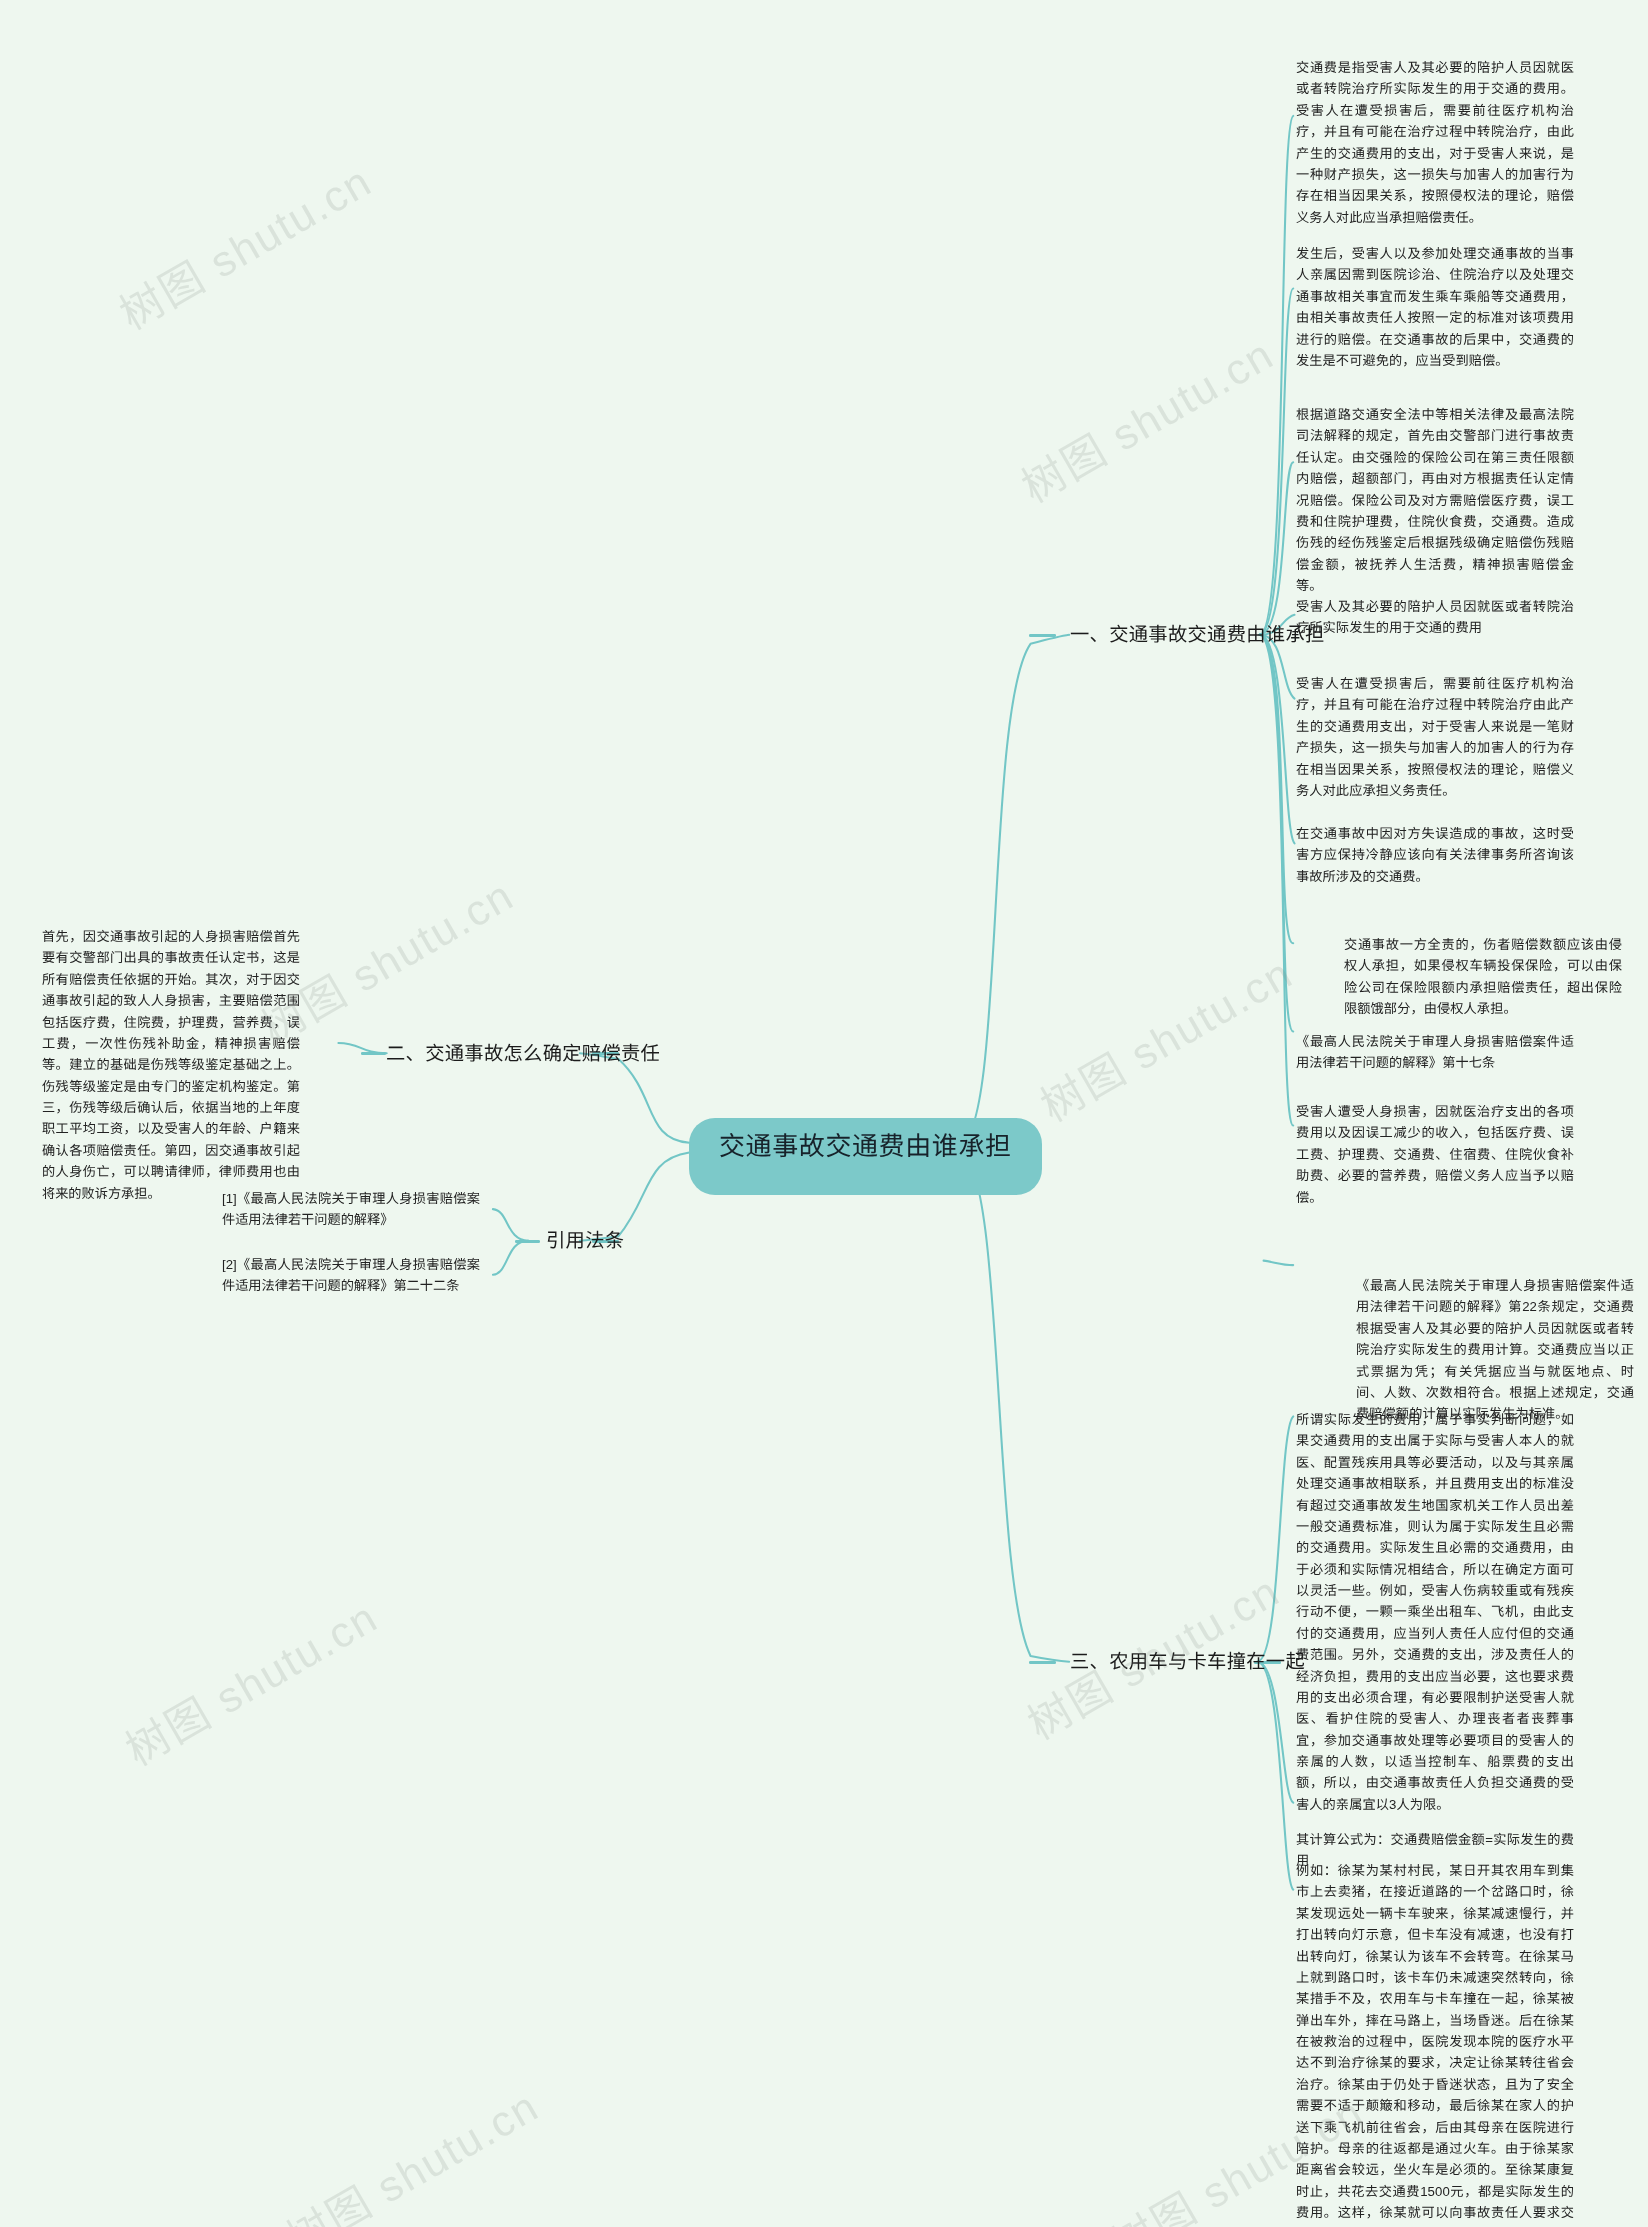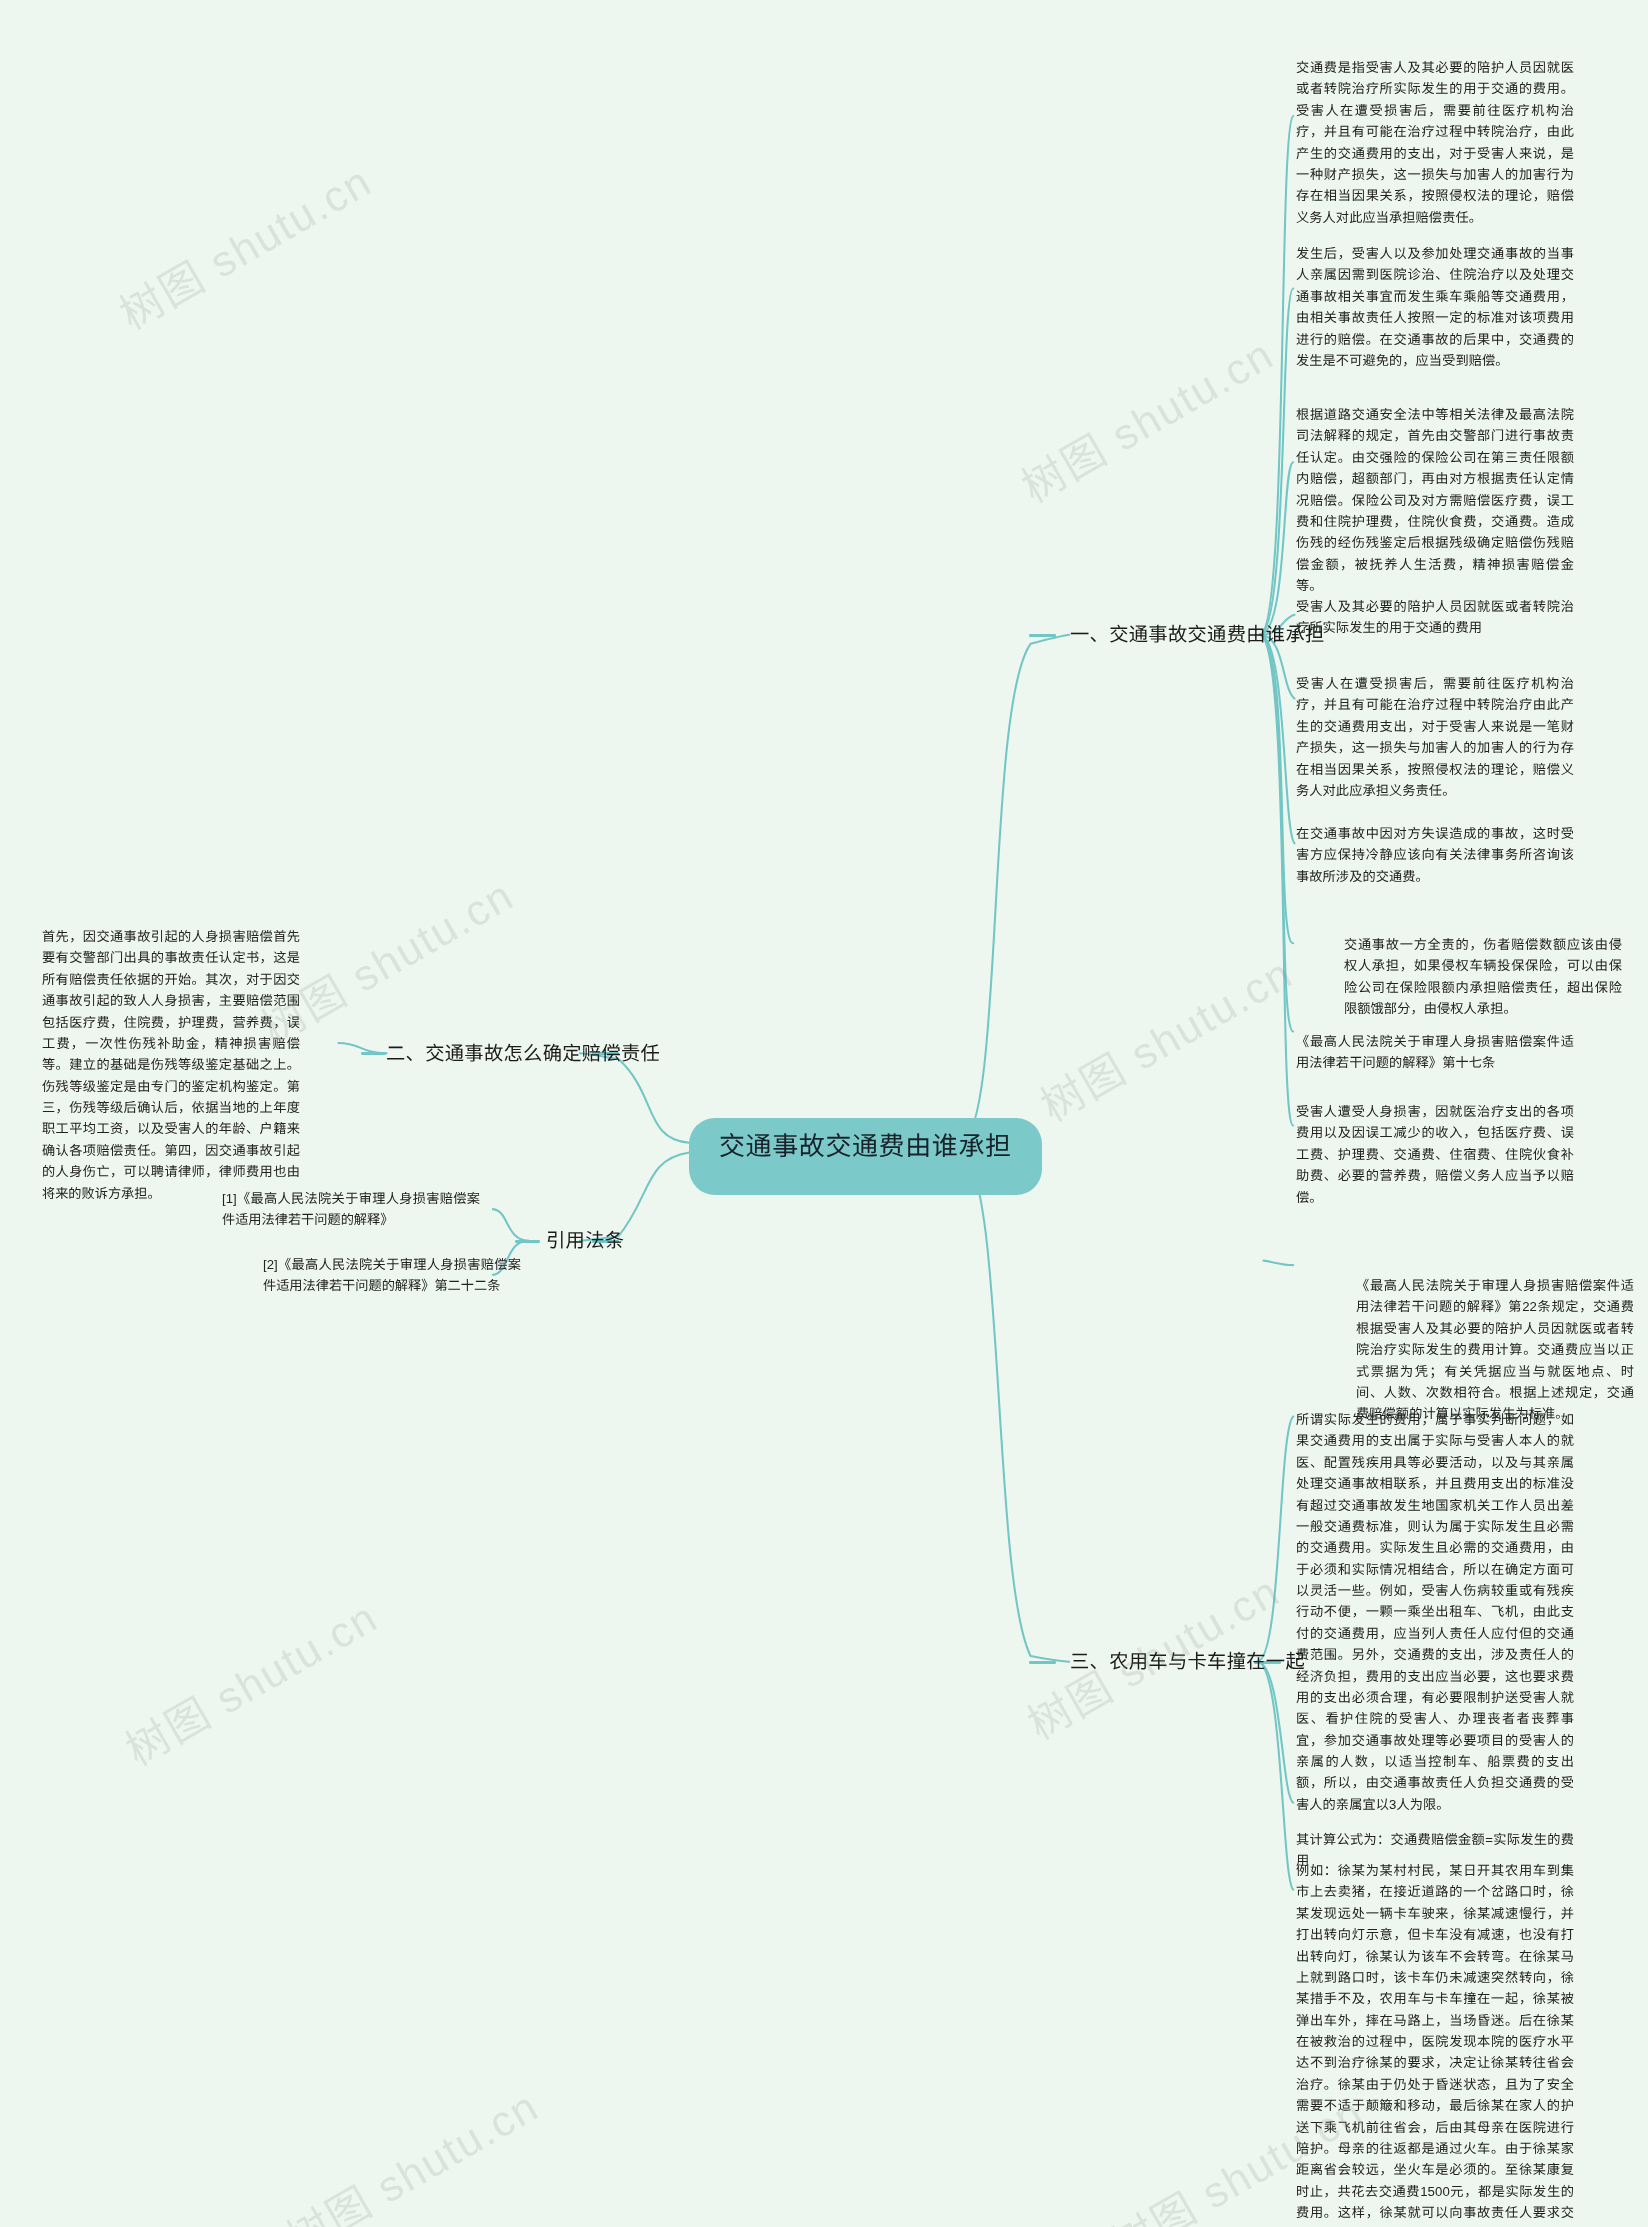--- a/index.html
+++ b/index.html
@@ -181,21 +181,21 @@
   <div class="node leaf-narrow" style="left:42px; top:926px; width:258px;">首先，因交通事故引起的人身损害赔偿首先要有交警部门出具的事故责任认定书，这是所有赔偿责任依据的开始。其次，对于因交通事故引起的致人人身损害，主要赔偿范围包括医疗费，住院费，护理费，营养费，误工费，一次性伤残补助金，精神损害赔偿等。建立的基础是伤残等级鉴定基础之上。伤残等级鉴定是由专门的鉴定机构鉴定。第三，伤残等级后确认后，依据当地的上年度职工平均工资，以及受害人的年龄、户籍来确认各项赔偿责任。第四，因交通事故引起的人身伤亡，可以聘请律师，律师费用也由将来的败诉方承担。</div>
 
   <div class="node leaf-text" style="left:1296px; top:934px; width:278px;margin-left:48px;">交通事故一方全责的，伤者赔偿数额应该由侵权人承担，如果侵权车辆投保保险，可以由保险公司在保险限额内承担赔偿责任，超出保险限额饿部分，由侵权人承担。</div>
 
   <div class="node leaf-text" style="left:1296px; top:996px; width:278px;margin-top:35px;">《最高人民法院关于审理人身损害赔偿案件适用法律若干问题的解释》第十七条</div>
 
   <div class="node leaf-text" style="left:1296px; top:1101px; width:278px;">受害人遭受人身损害，因就医治疗支出的各项费用以及因误工减少的收入，包括医疗费、误工费、护理费、交通费、住宿费、住院伙食补助费、必要的营养费，赔偿义务人应当予以赔偿。</div>
 
   <div class="node leaf-narrow" style="left:222px; top:1188px; width:258px;">[1]《最高人民法院关于审理人身损害赔偿案件适用法律若干问题的解释》</div>
 
-  <div class="node leaf-narrow" style="left:222px; top:1254px; width:258px;margin-left:41px;">[2]《最高人民法院关于审理人身损害赔偿案件适用法律若干问题的解释》第二十二条</div>
+  <div class="node leaf-narrow" style="left:222px; top:1254px; width:258px;">[2]《最高人民法院关于审理人身损害赔偿案件适用法律若干问题的解释》第二十二条</div>
 
   <div class="node leaf-text" style="left:1356px; top:1229px; width:278px;margin-top:46px;">《最高人民法院关于审理人身损害赔偿案件适用法律若干问题的解释》第22条规定，交通费根据受害人及其必要的陪护人员因就医或者转院治疗实际发生的费用计算。交通费应当以正式票据为凭；有关凭据应当与就医地点、时间、人数、次数相符合。根据上述规定，交通费赔偿额的计算以实际发生为标准。</div>
 
   <div class="node leaf-text" style="left:1296px; top:1409px; width:278px;">所谓实际发生的费用，属于事实判断问题，如果交通费用的支出属于实际与受害人本人的就医、配置残疾用具等必要活动，以及与其亲属处理交通事故相联系，并且费用支出的标准没有超过交通事故发生地国家机关工作人员出差一般交通费标准，则认为属于实际发生且必需的交通费用。实际发生且必需的交通费用，由于必须和实际情况相结合，所以在确定方面可以灵活一些。例如，受害人伤病较重或有残疾行动不便，一颗一乘坐出租车、飞机，由此支付的交通费用，应当列人责任人应付但的交通费范围。另外，交通费的支出，涉及责任人的经济负担，费用的支出应当必要，这也要求费用的支出必须合理，有必要限制护送受害人就医、看护住院的受害人、办理丧者者丧葬事宜，参加交通事故处理等必要项目的受害人的亲属的人数，以适当控制车、船票费的支出额，所以，由交通事故责任人负担交通费的受害人的亲属宜以3人为限。</div>
 
   <div class="node leaf-text" style="left:1296px; top:1815px; width:278px;margin-top:14px;">其计算公式为：交通费赔偿金额=实际发生的费用</div>
 
   <div class="node leaf-text" style="left:1296px; top:1860px; width:278px;">例如：徐某为某村村民，某日开其农用车到集市上去卖猪，在接近道路的一个岔路口时，徐某发现远处一辆卡车驶来，徐某减速慢行，并打出转向灯示意，但卡车没有减速，也没有打出转向灯，徐某认为该车不会转弯。在徐某马上就到路口时，该卡车仍未减速突然转向，徐某措手不及，农用车与卡车撞在一起，徐某被弹出车外，摔在马路上，当场昏迷。后在徐某在被救治的过程中，医院发现本院的医疗水平达不到治疗徐某的要求，决定让徐某转往省会治疗。徐某由于仍处于昏迷状态，且为了安全需要不适于颠簸和移动，最后徐某在家人的护送下乘飞机前往省会，后由其母亲在医院进行陪护。母亲的往返都是通过火车。由于徐某家距离省会较远，坐火车是必须的。至徐某康复时止，共花去交通费1500元，都是实际发生的费用。这样，徐某就可以向事故责任人要求交通费赔偿额1500元。</div>
 
 </div>

